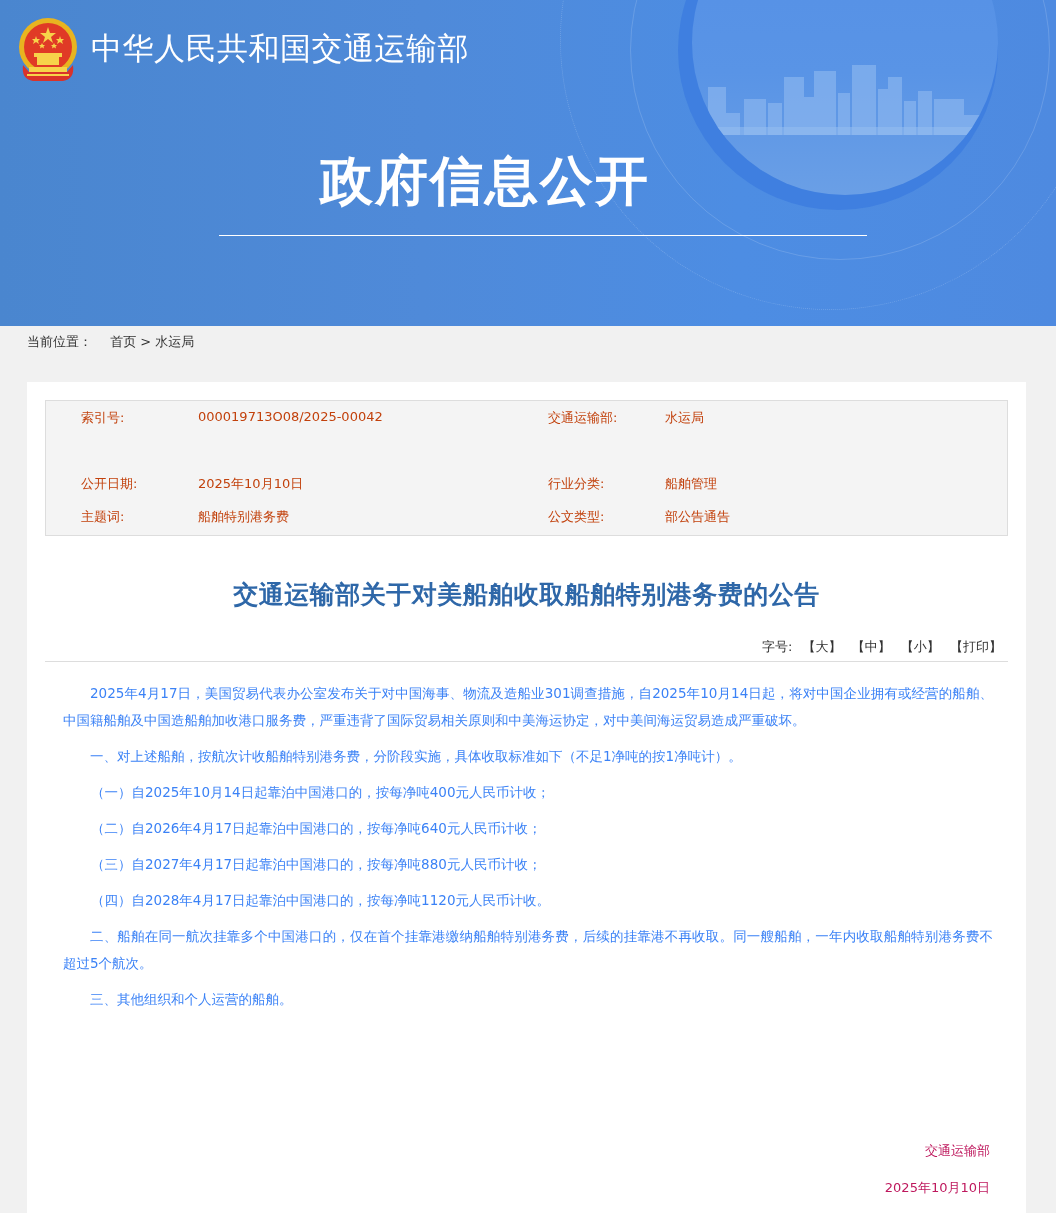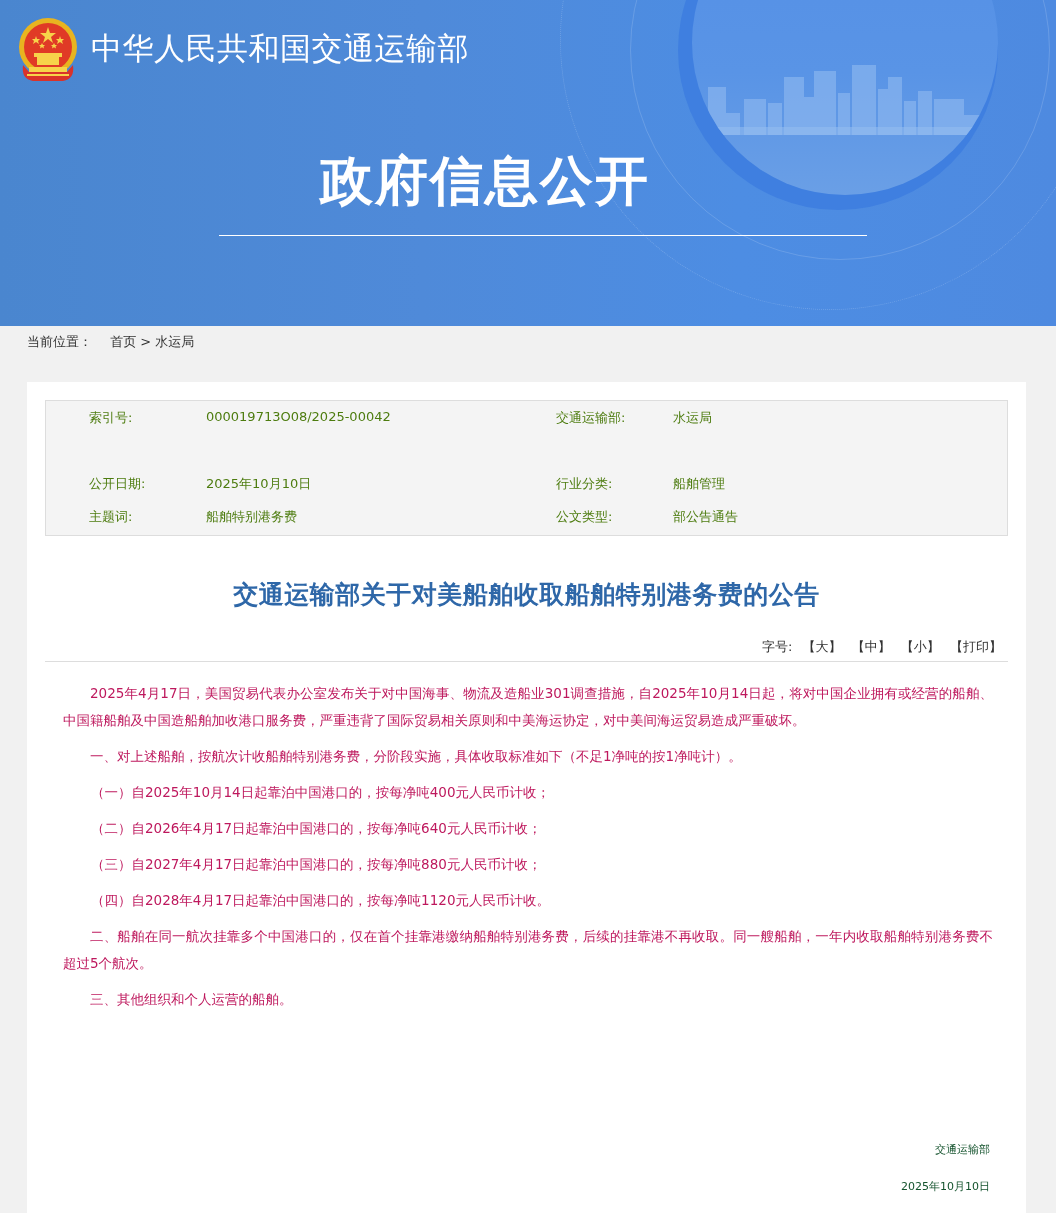--- a/index.html
+++ b/index.html
@@ -26,35 +26,35 @@
 
   
   .breadcrumb { position: absolute; left: 27px; top: 333px; font-size: 13px; color: #333; white-space: nowrap; }
   .breadcrumb .lbl { margin-right: 14px; }
   .breadcrumb a { color: #333; text-decoration: none; }
 
   
   .card { position: absolute; left: 27px; top: 382px; width: 999px; height: 840px; background: #fff; }
 
   .meta { position: absolute; left: 18px; top: 18px; width: 963px; height: 136px; background: #f4f4f4; border: 1px solid #ddd; }
-  .meta-row { position: absolute; left: 16px; width: 100%; height: 33px; font-size: 13px; color: #4d7c0f; }
+  .meta-row { position: absolute; left: 8px; width: 100%; height: 33px; font-size: 13px; color: #c2410c; }
   .meta-row span { position: absolute; top: 8px; white-space: nowrap; }
   .k1 { left: 27px; } .v1 { left: 144px; } .k2 { left: 494px; } .v2 { left: 611px; }
 
   .doc-title { position: absolute; left: 0; top: 196px; width: 999px; text-align: center; font-size: 25px; font-weight: bold; color: #2e67a8; letter-spacing: 0.5px; }
 
   .toolbar { position: absolute; right: 24px; top: 256px; font-size: 13px; color: #333; white-space: nowrap; }
   .toolbar .tb-btn { color: #333; cursor: pointer; margin-left: 6px; }
   .divider { position: absolute; left: 18px; top: 279px; width: 963px; height: 1px; background: #ddd; }
 
-  .content { position: absolute; left: 36px; top: 298px; width: 930px; font-size: 13.5px; line-height: 27px; color: #be185d; }
+  .content { position: absolute; left: 36px; top: 298px; width: 930px; font-size: 13.5px; line-height: 27px; color: #3b82f6; }
   .content p { text-indent: 2em; margin-bottom: 9px; text-align: justify; }
   .content p.item { text-indent: 0; padding-left: 28px; margin-bottom: 9px; }
   .content p.l1 { text-indent: 2em; }
-  .sign { position: absolute; right: 36px; font-size: 11px; color: #14532d; text-align: right; white-space: nowrap; }
+  .sign { position: absolute; right: 36px; font-size: 13px; color: #be185d; text-align: right; white-space: nowrap; }
 </style>
 </head>
 <body>
 
 <div class="banner">
   <div class="ring2"></div>
   <div class="ring"></div>
   <div class="circle-outer"></div>
   <div class="circle">
     <div class="skyline">

